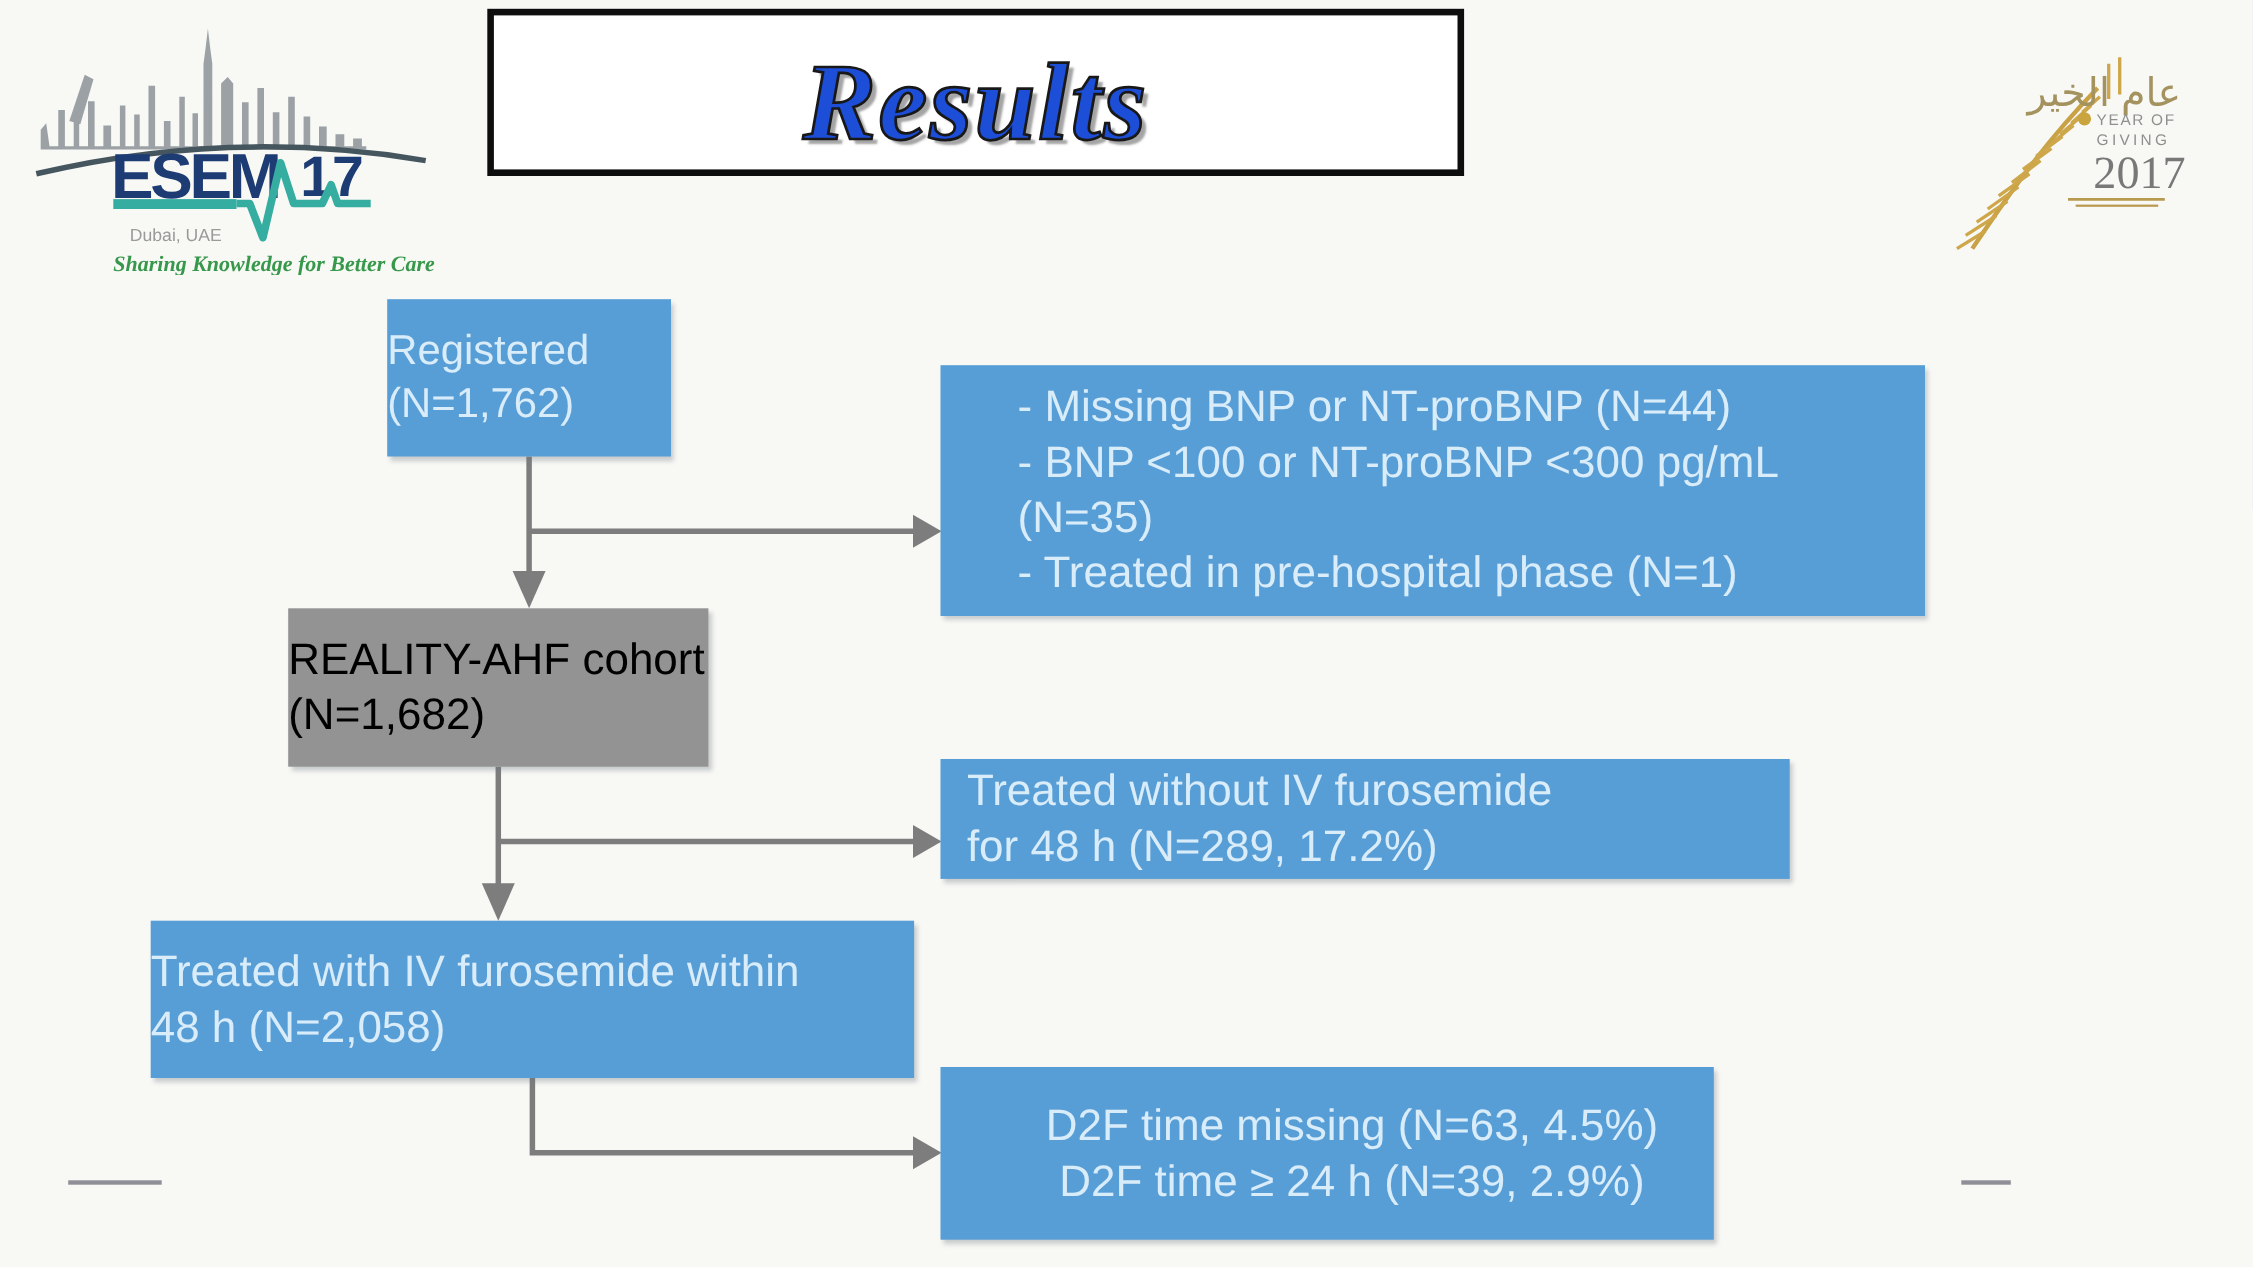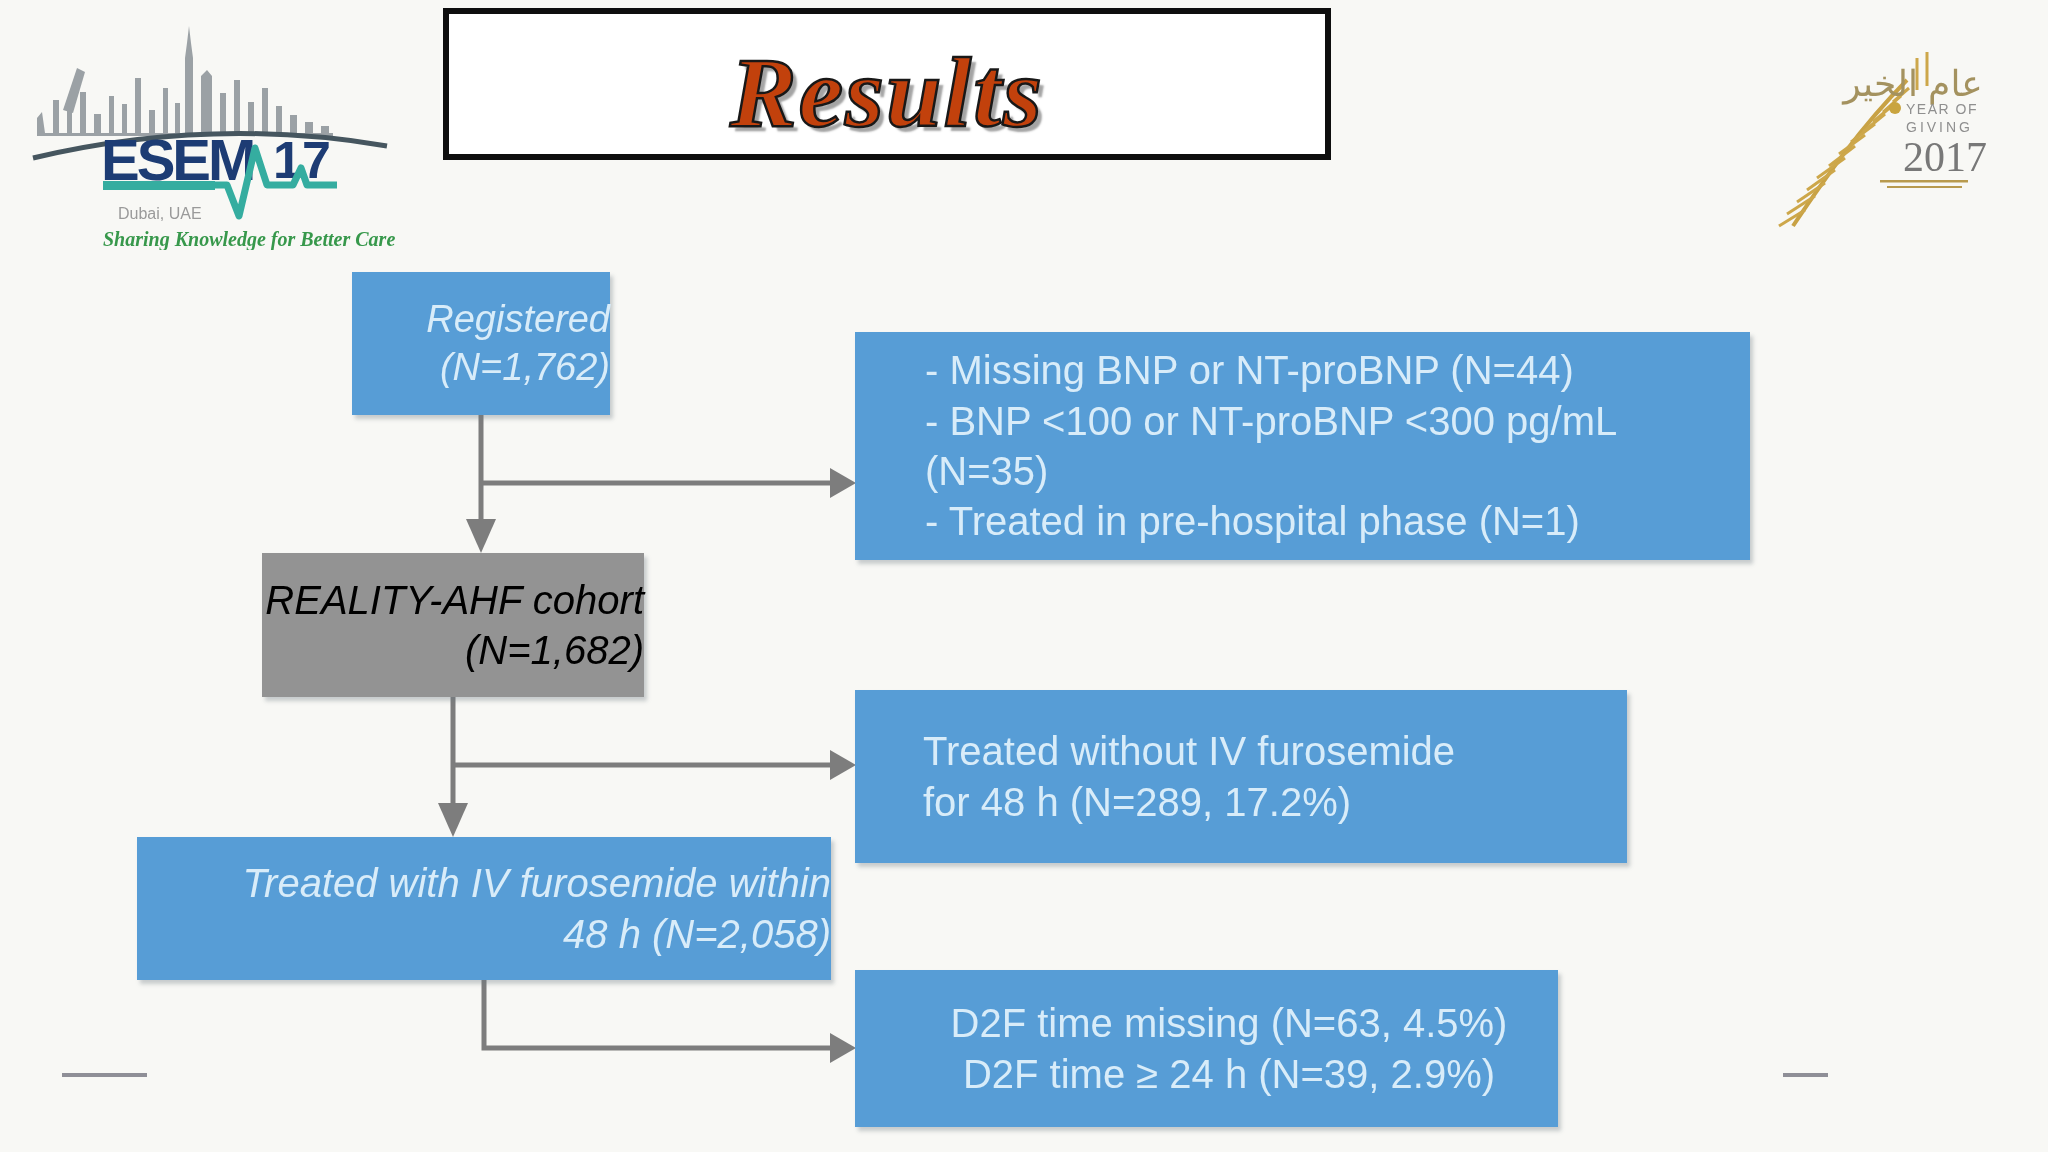--- a/index.html
+++ b/index.html
@@ -10,40 +10,40 @@
   }
   
   .title-box{
     position:absolute;left:443px;top:8px;width:888px;height:152px;
     background:#ffffff;border:6px solid #0e0e0e;box-sizing:border-box;
     display:flex;align-items:center;justify-content:center;
   }
   .title-text{
     font-family:"Liberation Serif",serif;
     font-style:italic;font-weight:bold;font-size:100px;
-    color:#c2410c;
+    color:#1d4ed8;
     -webkit-text-stroke:2.5px #181818;
     text-shadow:5px 5px 2px rgba(90,90,90,0.55);
     transform:translateY(8px);
     letter-spacing:2px;
   }
   
   .fbox{
     position:absolute;background:#579dd6;color:#d8ecf9;
     font-size:40px;line-height:1.26;font-weight:400;
     display:flex;flex-direction:column;justify-content:center;
     box-sizing:border-box;
     box-shadow:3px 4px 4px rgba(110,120,130,0.35);
   }
-  .centered{text-align:right;font-style:italic;}
+  .centered{text-align:left;}
   .box-registered{left:352px;top:272px;width:258px;height:143px;font-size:38px;}
   .box-excluded{left:855px;top:332px;width:895px;height:228px;padding-left:38px;}
   .box-excluded .sub{padding-left:32px;}
   .box-cohort{left:262px;top:553px;width:382px;height:144px;background:#939393;color:#000000;}
-  .box-treated-without{left:855px;top:690px;width:772px;height:173px;padding-left:68px;}
+  .box-treated-without{left:855px;top:690px;width:772px;height:109px;padding-left:24px;}
   .box-treated-with{left:137px;top:837px;width:694px;height:143px;}
   .box-d2f{left:855px;top:970px;width:703px;height:157px;padding-left:45px;align-items:center;}
   
   .connectors{position:absolute;left:0;top:0;}
   
   .esem-logo{position:absolute;left:15px;top:18px;}
   .yog-logo{position:absolute;left:1775px;top:28px;}
   
   .dash{position:absolute;height:4px;background:#8f8f97;}
   .dash-left{left:62px;top:1073px;width:85px;}

